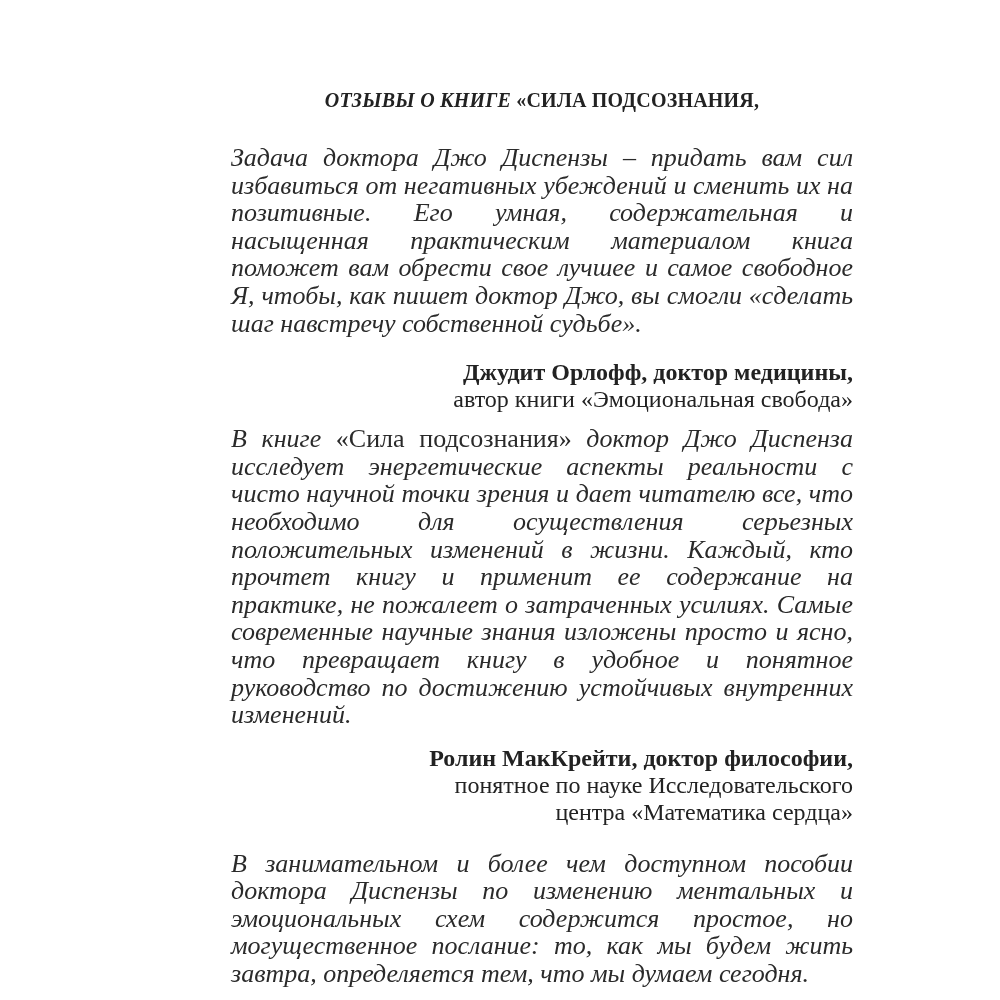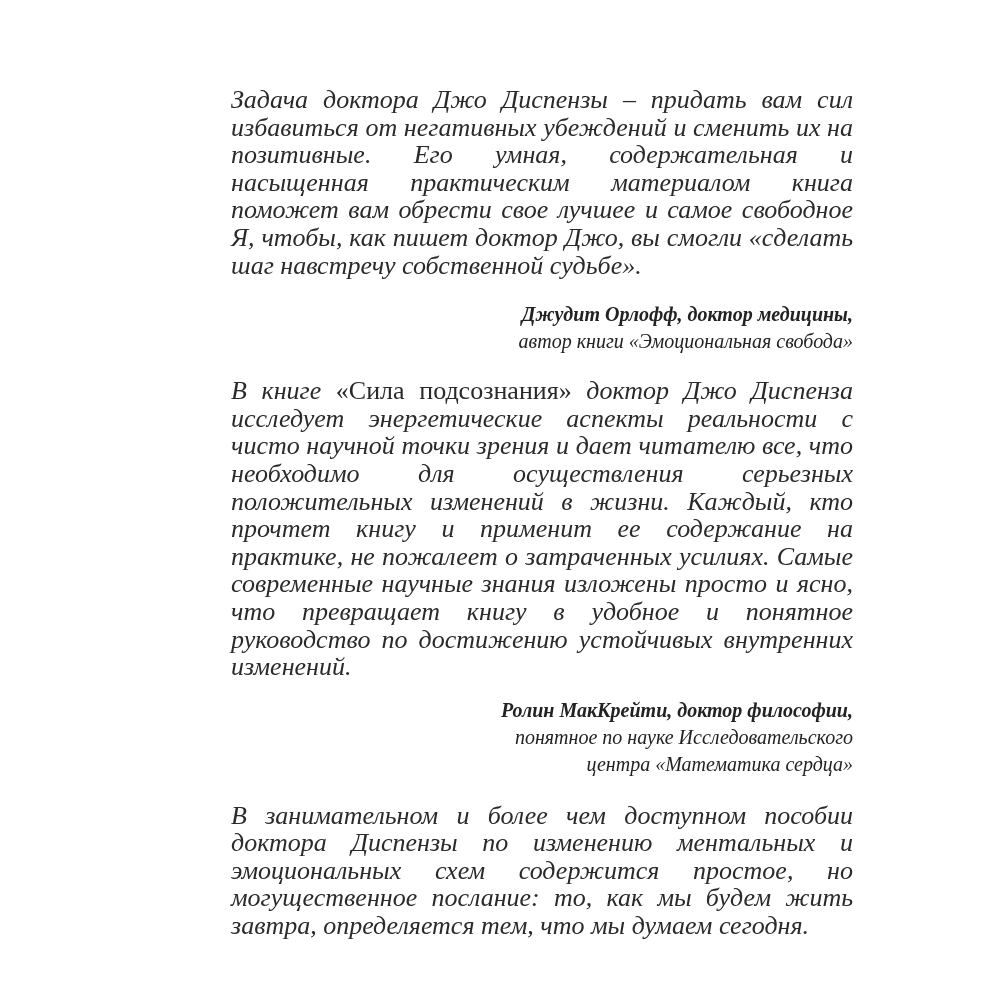--- a/index.html
+++ b/index.html
@@ -34,41 +34,41 @@
   .para {
     margin: 0;
     text-align: justify;
     font-size: 26px;
     line-height: 27.6px;
     color: #2a2a2a;
   }
   .run-italic { font-style: italic; }
   .run-upright { font-style: normal; }
   .para-1 { margin-top: 30px; }
-  .para-2 { margin-top: 22px; }
+  .para-2 { margin-top: 12px; }
   .para-3 { margin-top: 24px; }
   .attr {
     text-align: right;
-    font-size: 20px;
+    font-size: 24px;
     line-height: 27px;
     color: #222222;
-    font-style: italic;
   }
   .attr-1 { margin-top: 22px; }
   .attr-2 { margin-top: 16px; }
   .attr-3 { margin-top: 14px; }
   .attr-line { display: block; }
   .attr-bold { font-weight: bold; }
 </style>
 </head>
 <body>
 
 <div class="content">
 
   <h1 class="heading">
+    <span class="heading-line"><em class="heading-italic">ОТЗЫВЫ О КНИГЕ </em><span>«СИЛА ПОДСОЗНАНИЯ,</span></span>
   </h1>
 
   <section class="review">
     <p class="para para-1"><span class="run-italic">Задача доктора Джо Диспензы – придать вам сил избавиться от негативных убеждений и сменить их на позитивные. Его умная, содержательная и насыщенная практическим материалом книга поможет вам обрести свое лучшее и самое свободное Я, чтобы, как пишет доктор Джо, вы смогли «сделать шаг навстречу собственной судьбе».</span></p>
     <div class="attr attr-1">
       <span class="attr-line attr-bold">Джудит Орлофф, доктор медицины,</span>
       <span class="attr-line">автор книги «Эмоциональная свобода»</span>
     </div>
   </section>
 

